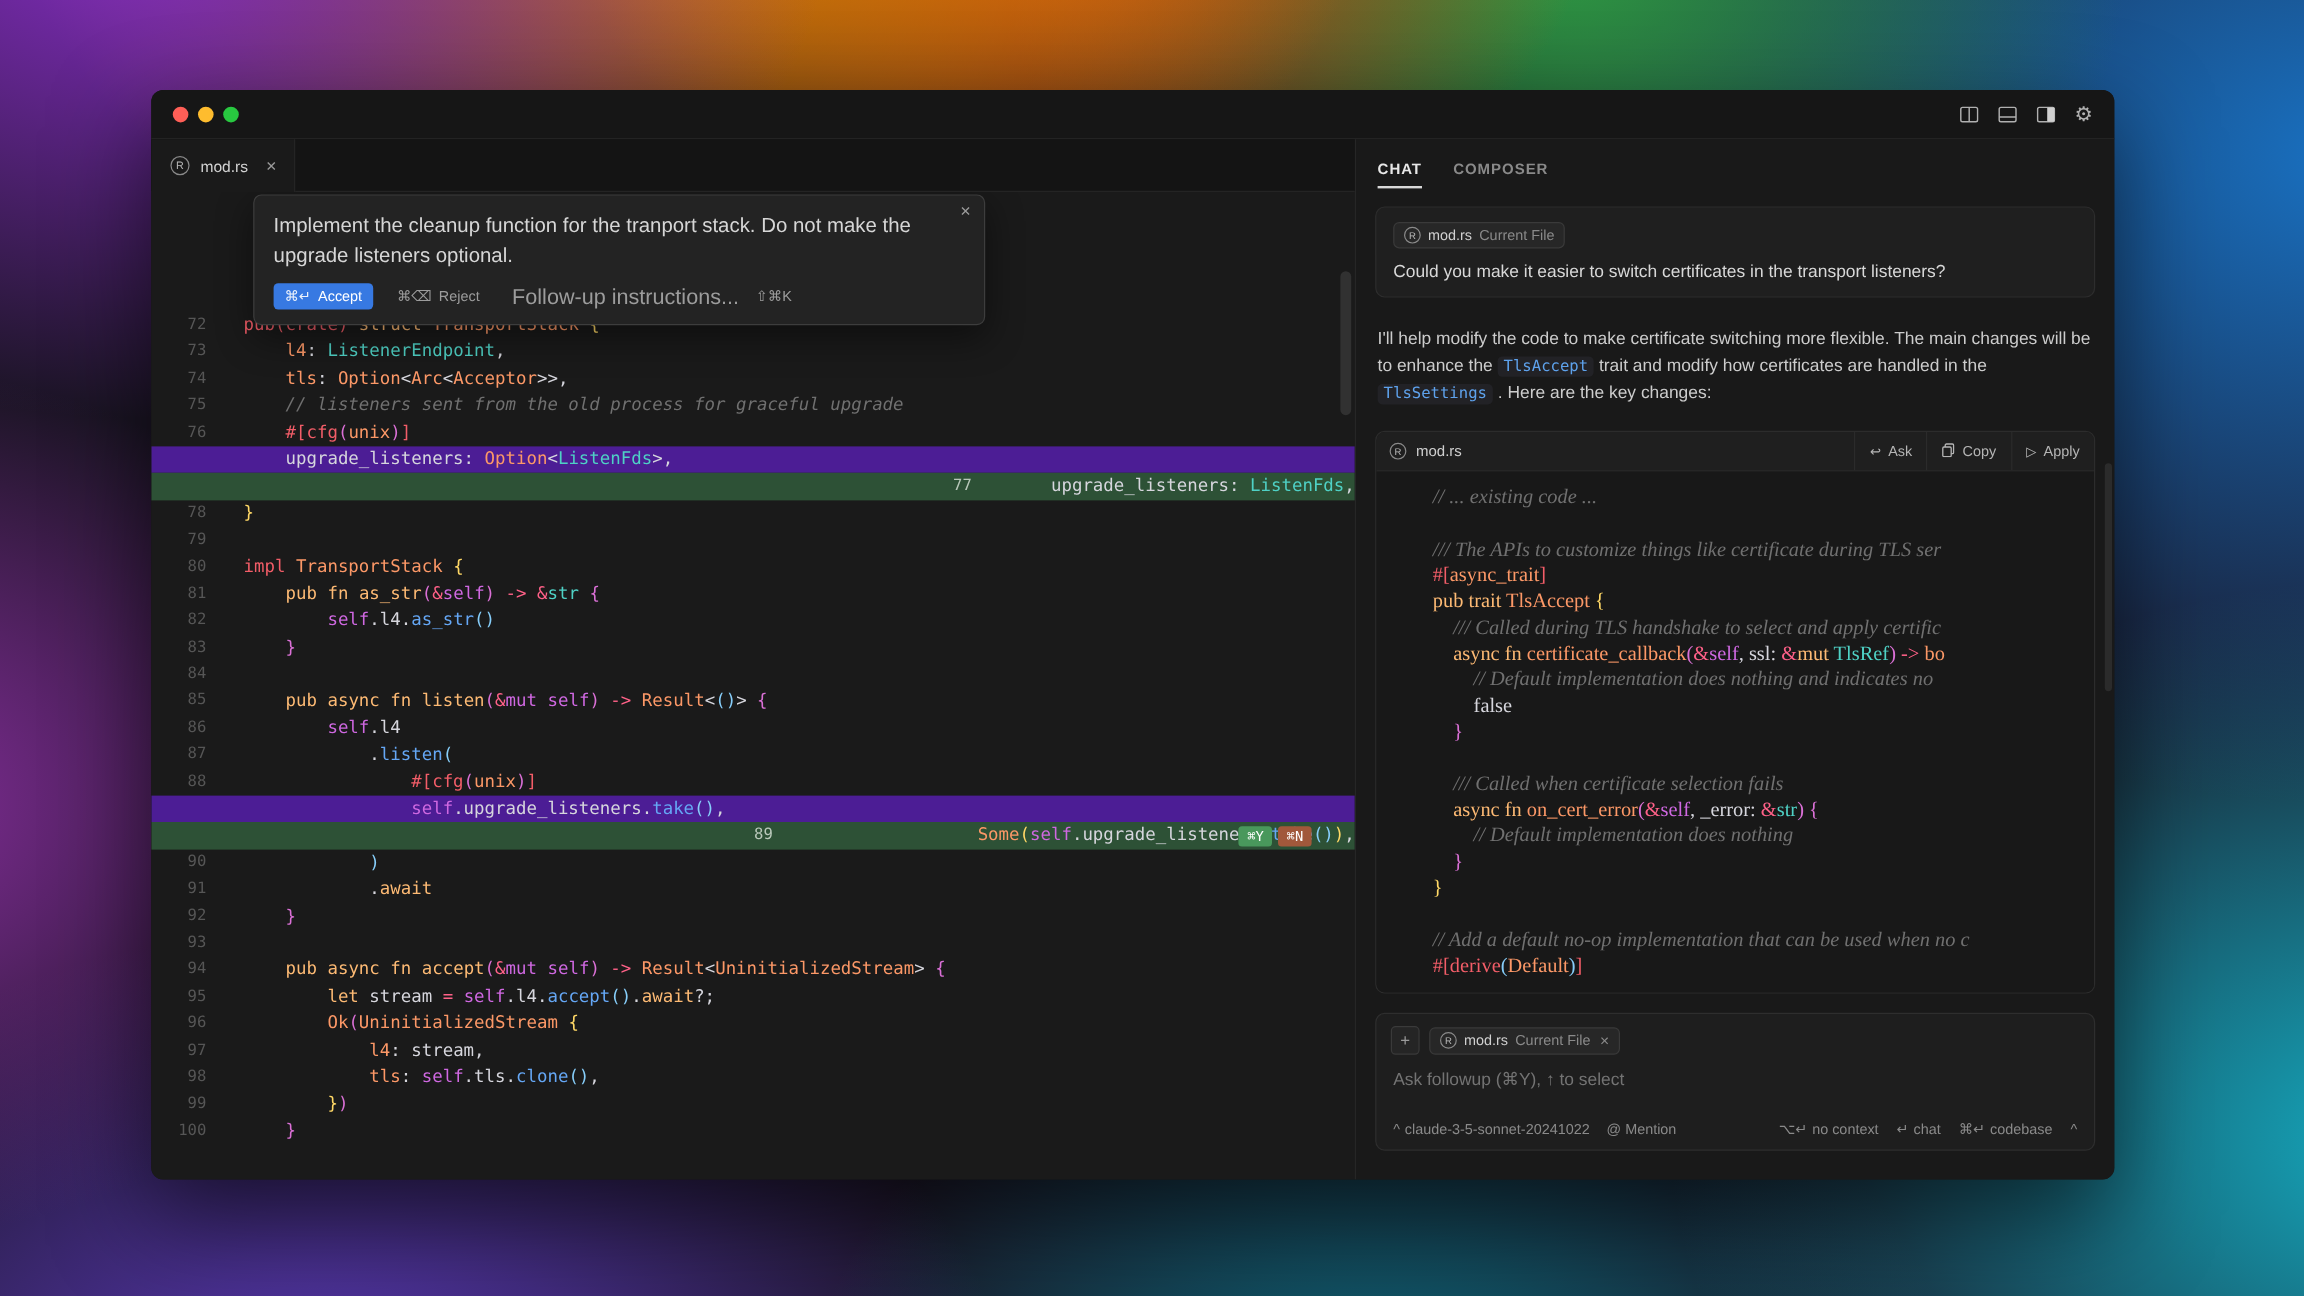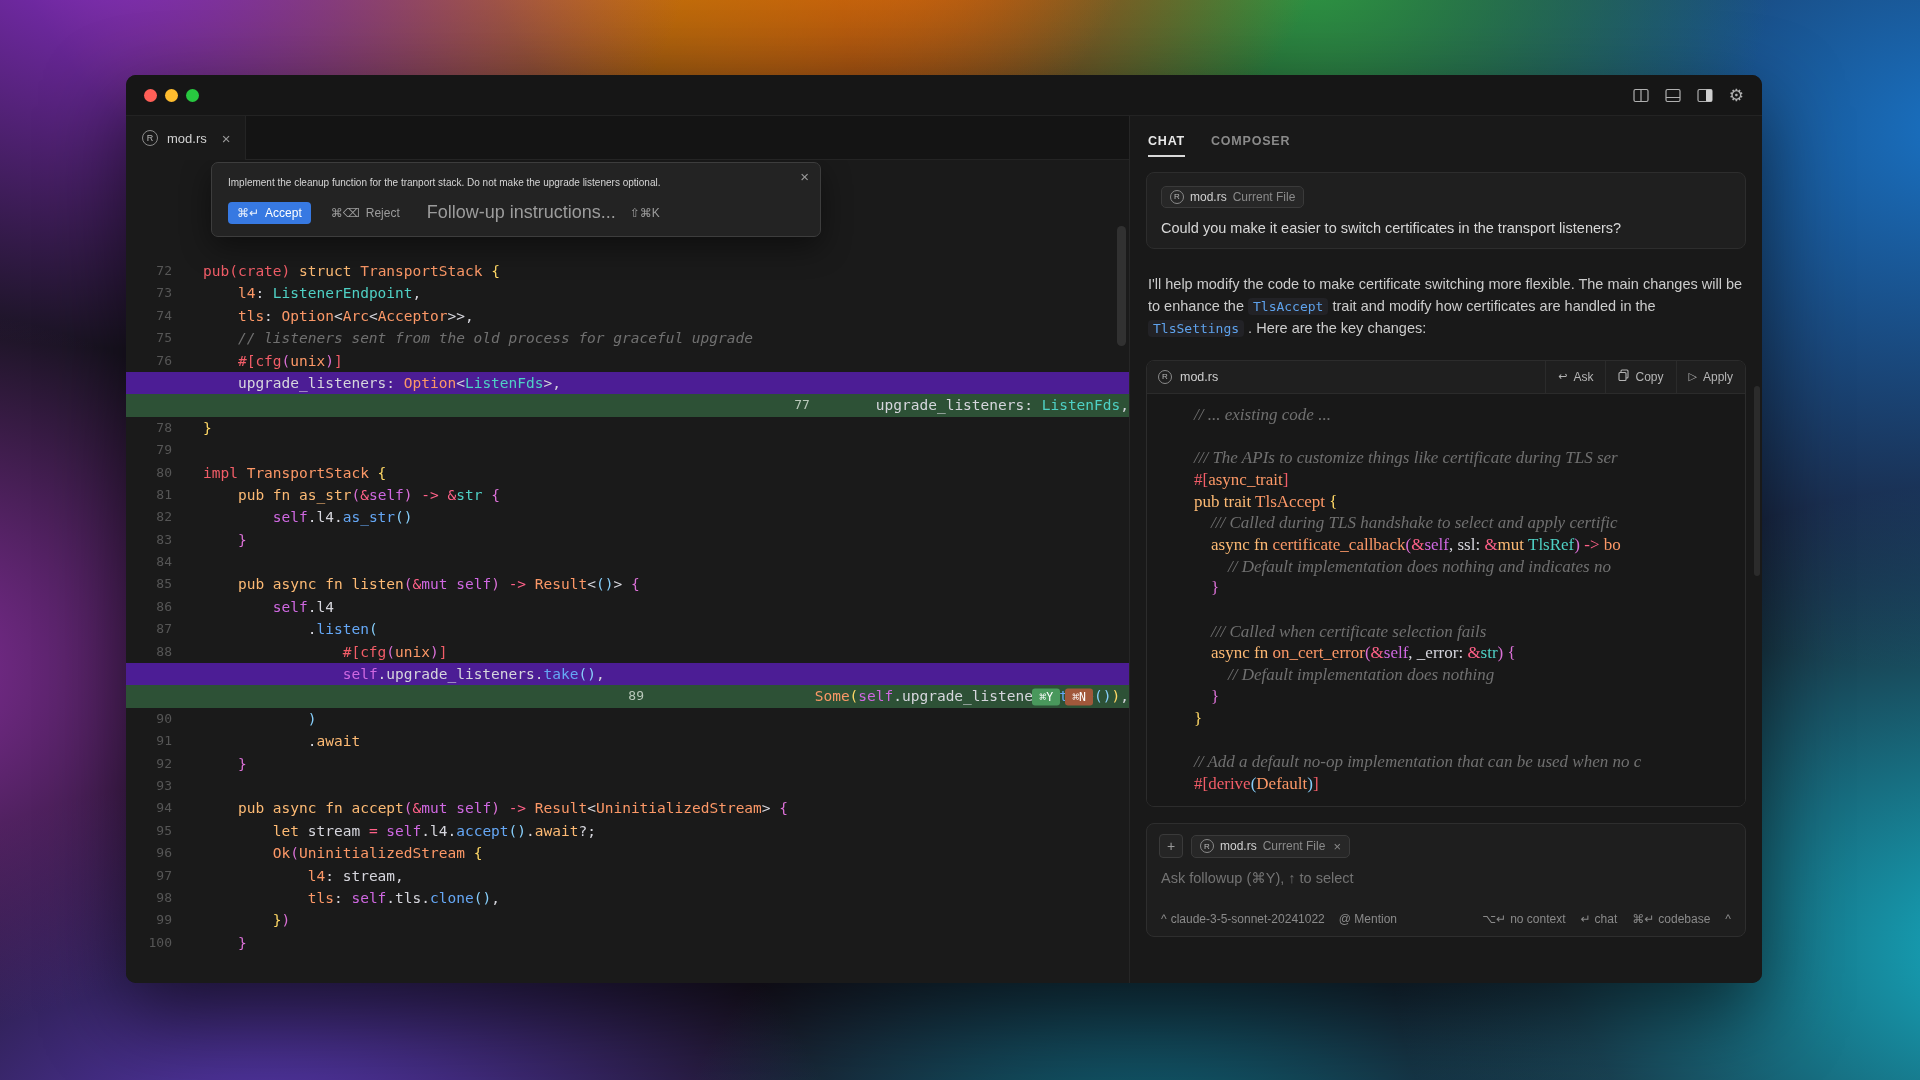--- a/index.html
+++ b/index.html
@@ -50,21 +50,21 @@
   .editor-scroll{position:absolute;right:3px;top:66px;width:9px;height:120px;background:rgba(120,120,120,.25);border-radius:5px;}
   
   .tk-w{color:#d6d6dd}.tk-kw{color:#fdba74}.tk-red{color:#f25d68}.tk-orange{color:#fc9867}
   .tk-yellow{color:#ffd866}.tk-purple{color:#da70d6}.tk-pink{color:#ff6188}.tk-mag{color:#cf68e1}
   .tk-teal{color:#4fd1c5}.tk-blue{color:#87cefa}.tk-mblue{color:#65a7f5}
   .tk-comment{color:#707070;font-style:italic}
   
   .prompt-box{position:absolute;left:85px;top:2px;width:610px;background:#232323;border:1px solid #3d3d3d;border-radius:7px;
     padding:13px 16px 12px;box-shadow:0 10px 30px rgba(0,0,0,.45);z-index:5;box-sizing:border-box;}
   .prompt-close{position:absolute;top:5px;right:11px;color:#9a9a9a;font-size:15px;cursor:default;}
-  .prompt-text{font-size:10px;color:#d6d6d6;line-height:1.45;padding-right:14px;}
+  .prompt-text{font-size:17px;color:#d6d6d6;line-height:1.45;padding-right:14px;}
   .prompt-actions{display:flex;align-items:center;gap:14px;margin-top:11px;}
   .accept-btn{background:#3779e2;color:#fff;border:none;border-radius:4px;font-size:12px;padding:4px 9px;
     display:flex;gap:6px;align-items:center;font-family:inherit;}
   .accept-btn .keys{opacity:.9}
   .reject-btn{background:none;border:none;color:#9c9c9c;font-size:12px;display:flex;gap:6px;align-items:center;font-family:inherit;}
   .followup{color:#9c9c9c;font-size:18px;margin-left:7px;}
   .followup-keys{color:#9c9c9c;font-size:12px;}
   
   .chat-pane{flex:1;background:#191919;position:relative;padding:14px 16px 0;box-sizing:border-box;min-width:0;}
   .chat-tabs{display:flex;gap:26px;margin:4px 2px 15px;}
@@ -238,20 +238,21 @@
           </div>
           <div class="cc-body">
               <div class="crow"><span class="ct"><span class="tk-comment">// ... existing code ...</span></span></div>
               <div class="crow"><span class="ct"></span></div>
               <div class="crow"><span class="ct"><span class="tk-comment">/// The APIs to customize things like certificate during TLS ser</span></span></div>
               <div class="crow"><span class="ct"><span class="tk-red">#[</span><span class="tk-orange">async_trait</span><span class="tk-red">]</span></span></div>
               <div class="crow"><span class="ct"><span class="tk-kw">pub</span><span class="tk-w"> </span><span class="tk-kw">trait</span><span class="tk-w"> </span><span class="tk-orange">TlsAccept</span><span class="tk-w"> </span><span class="tk-yellow">{</span></span></div>
               <div class="crow"><span class="ct"><span class="tk-comment">    /// Called during TLS handshake to select and apply certific</span></span></div>
               <div class="crow"><span class="ct"><span class="tk-w">    </span><span class="tk-kw">async</span><span class="tk-w"> </span><span class="tk-kw">fn</span><span class="tk-w"> </span><span class="tk-orange">certificate_callback</span><span class="tk-purple">(</span><span class="tk-pink">&amp;</span><span class="tk-mag">self</span><span class="tk-w">, ssl</span><span class="tk-w">: </span><span class="tk-pink">&amp;</span><span class="tk-kw">mut</span><span class="tk-w"> </span><span class="tk-teal">TlsRef</span><span class="tk-purple">)</span><span class="tk-w"> </span><span class="tk-pink">-&gt;</span><span class="tk-orange"> bo</span></span></div>
               <div class="crow"><span class="ct"><span class="tk-comment">        // Default implementation does nothing and indicates no</span></span></div>
+              <div class="crow"><span class="ct"><span class="tk-w">        false</span></span></div>
               <div class="crow"><span class="ct"><span class="tk-purple">    }</span></span></div>
               <div class="crow"><span class="ct"></span></div>
               <div class="crow"><span class="ct"><span class="tk-comment">    /// Called when certificate selection fails</span></span></div>
               <div class="crow"><span class="ct"><span class="tk-w">    </span><span class="tk-kw">async</span><span class="tk-w"> </span><span class="tk-kw">fn</span><span class="tk-w"> </span><span class="tk-orange">on_cert_error</span><span class="tk-purple">(</span><span class="tk-pink">&amp;</span><span class="tk-mag">self</span><span class="tk-w">, _error</span><span class="tk-w">: </span><span class="tk-pink">&amp;</span><span class="tk-teal">str</span><span class="tk-purple">)</span><span class="tk-w"> </span><span class="tk-purple">{</span></span></div>
               <div class="crow"><span class="ct"><span class="tk-comment">        // Default implementation does nothing</span></span></div>
               <div class="crow"><span class="ct"><span class="tk-purple">    }</span></span></div>
               <div class="crow"><span class="ct"><span class="tk-yellow">}</span></span></div>
               <div class="crow"><span class="ct"></span></div>
               <div class="crow"><span class="ct"><span class="tk-comment">// Add a default no-op implementation that can be used when no c</span></span></div>
               <div class="crow"><span class="ct"><span class="tk-red">#[</span><span class="tk-red">derive</span><span class="tk-blue">(</span><span class="tk-orange">Default</span><span class="tk-blue">)</span><span class="tk-red">]</span></span></div>

